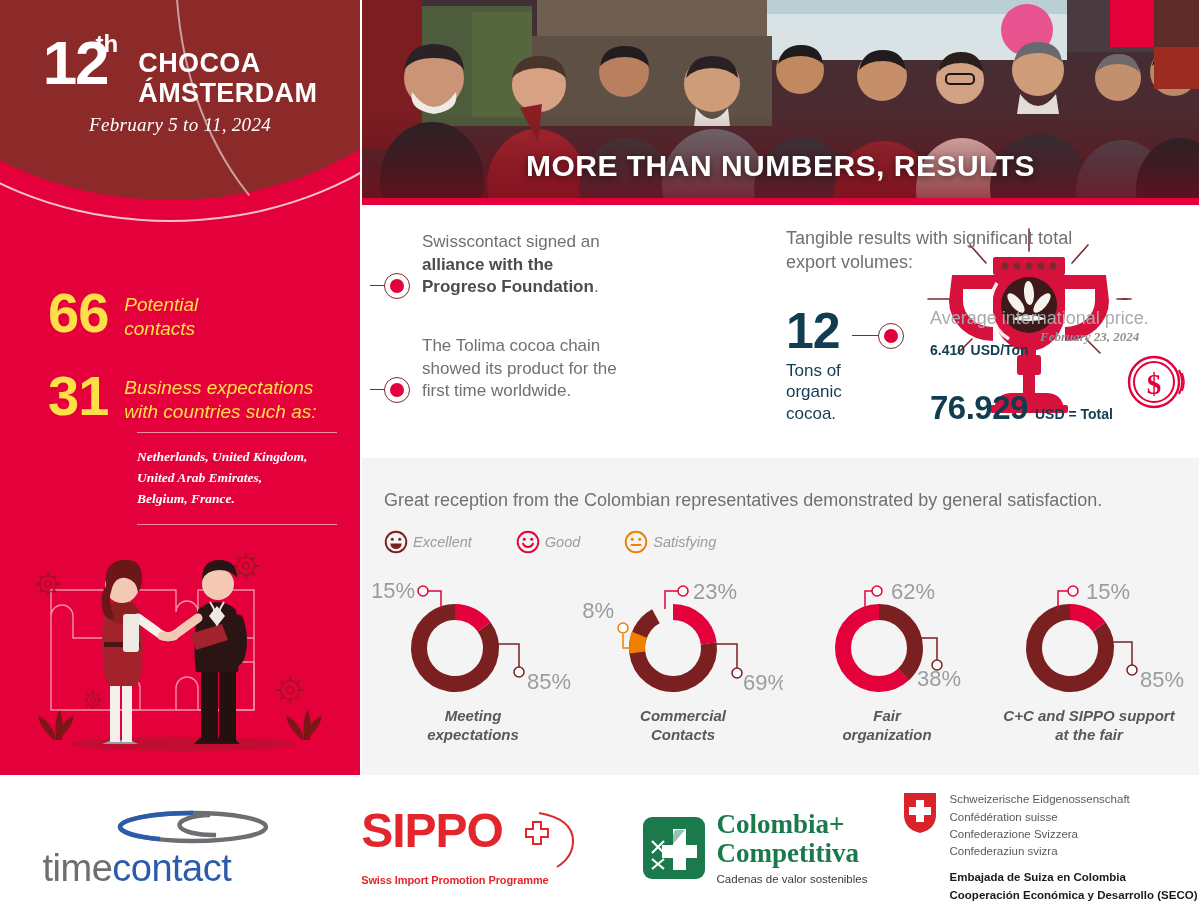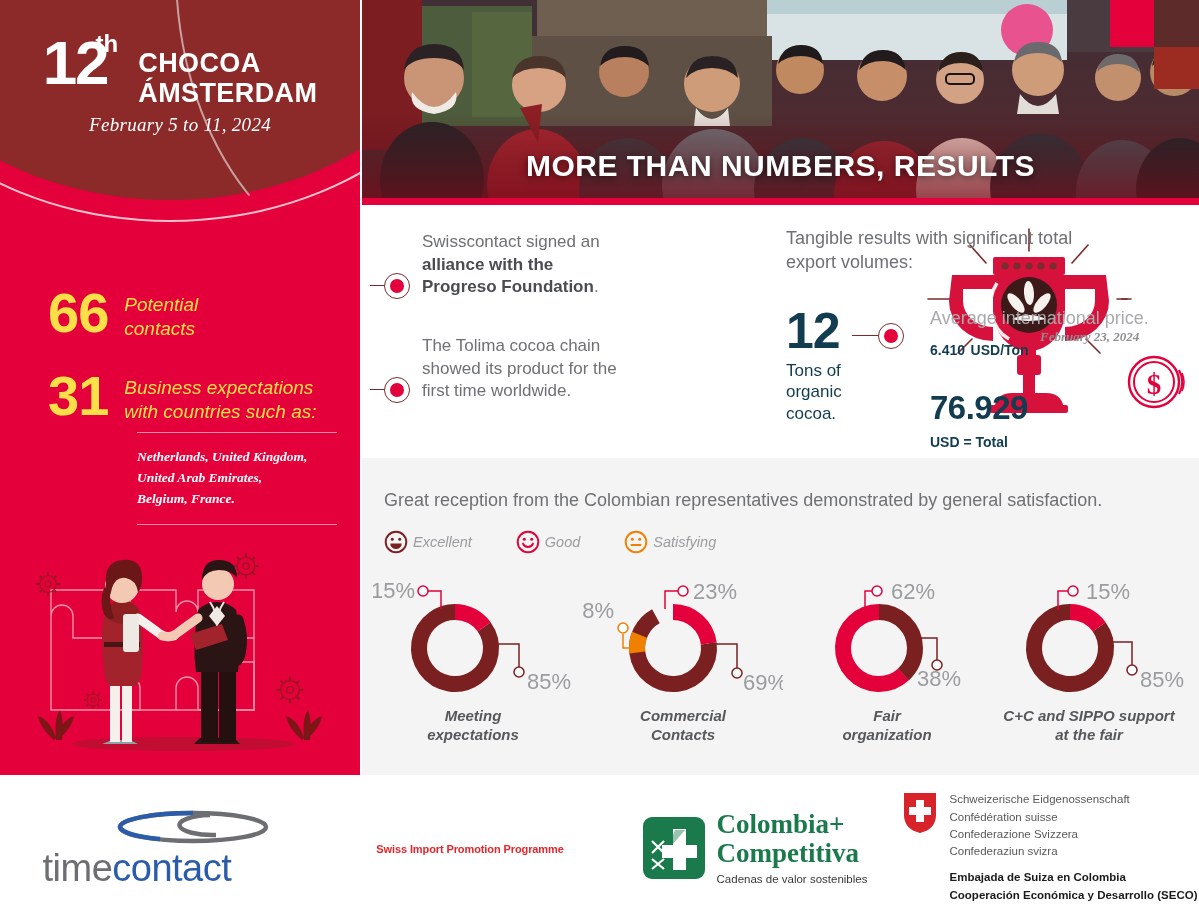--- a/index.html
+++ b/index.html
@@ -102,21 +102,21 @@
   .price-dot::before{ content:""; position:absolute; inset:0; border-radius:50%; border:1.4px solid #7B2B2B; box-sizing:border-box;}
   .price-dot::after{ content:""; position:absolute; left:6px; top:6px; width:14px; height:14px; border-radius:50%; background:#E4003A;}
   .price-lead{ position:absolute; left:-26px; top:12px; width:26px; height:1.4px; background:#7B2B2B;}
 
   .price-block{ position:absolute; left:568px; top:102px; width:250px;}
   .price-lbl{ font-size:18px; line-height:1.28; color:#A8AAAD;}
   .price-date{ font-family:"Liberation Serif",serif; font-style:italic; font-weight:bold; font-size:13px; color:#8d8f92;
                position:absolute; left:110px; top:22px;}
   .price-usd{ font-size:20px; color:#123C50; margin-top:7px;}
   .price-usd span{ font-size:14px; font-weight:bold;}
-  .total-row{ position:absolute; left:0; top:82px; display:flex; align-items:baseline; gap:7px; color:#123C50;flex-direction:column;}
+  .total-row{ position:absolute; left:0; top:82px; display:flex; align-items:baseline; gap:7px; color:#123C50;}
   .total-num{ font-size:33px; font-weight:bold; letter-spacing:-.5px;}
   .total-unit{ font-size:14px; font-weight:bold;}
   .coin{ position:absolute; left:196px; top:44px; width:62px; height:62px;}
 
   
   .satis{ position:absolute; left:362px; top:458px; width:837px; height:317px; background:#F4F4F4;}
   .satis-head{ position:absolute; left:22px; top:32px; font-size:18px; color:#6E7073;}
   .legend{ position:absolute; left:22px; top:72px; display:flex; gap:44px; align-items:center;}
   .lg-item{ display:flex; align-items:center; gap:5px;}
   .lg-lbl{ font-size:14.5px; font-style:italic; color:#9A9C9F;}
@@ -575,20 +575,27 @@
             <ellipse cx="95" cy="22" rx="73" ry="14" fill="none" stroke="#6D6E71" stroke-width="4.5"></ellipse>
             <path d="M95 8 a73 14 0 0 0 -73 14 a73 14 0 0 0 40 12" fill="none" stroke="#2B5CAA" stroke-width="4.5"></path>
             <path d="M112 10 a30 9 0 1 0 6 20" fill="none" stroke="#6D6E71" stroke-width="4.5"></path>
           </svg>
           <div class="sc-txt"><span class="sc-a">time</span><span class="sc-b">contact</span></div>
         </div>
       </div>
 
       <div class="logo-slot" style="width:280px;">
         <div style="position:relative;">
+          <div style="display:flex;align-items:flex-start;">
+            <div class="sippo-txt">SIPPO</div>
+            <svg width="70" height="62" viewBox="0 0 70 62" style="margin-left:6px;">
+              <path d="M30 4 q34 6 34 28 q0 16 -16 26" fill="none" stroke="#D52B30" stroke-width="2"></path>
+              <path d="M17 20 h7 v-7 h8 v7 h7 v8 h-7 v7 h-8 v-7 h-7z" fill="none" stroke="#E2262C" stroke-width="2"></path>
+            </svg>
+          </div>
           <div class="sippo-sub">Swiss Import Promotion Programme</div>
         </div>
       </div>
 
       <div class="logo-slot" style="width:290px;">
         <div style="display:flex;align-items:center;gap:12px;">
           <svg width="62" height="62" viewBox="0 0 62 62">
             <rect x="0" y="0" width="62" height="62" rx="9" fill="#1A7A4C"></rect>
             <path d="M30 12 h13 v16 h11 v13 h-11 v12 h-13 v-12 h-11 v-13 h11z" fill="#fff"></path>
             <path d="M32 13 l10 0 l-12 14 l0-9z" fill="#1A7A4C" opacity=".45"></path>

